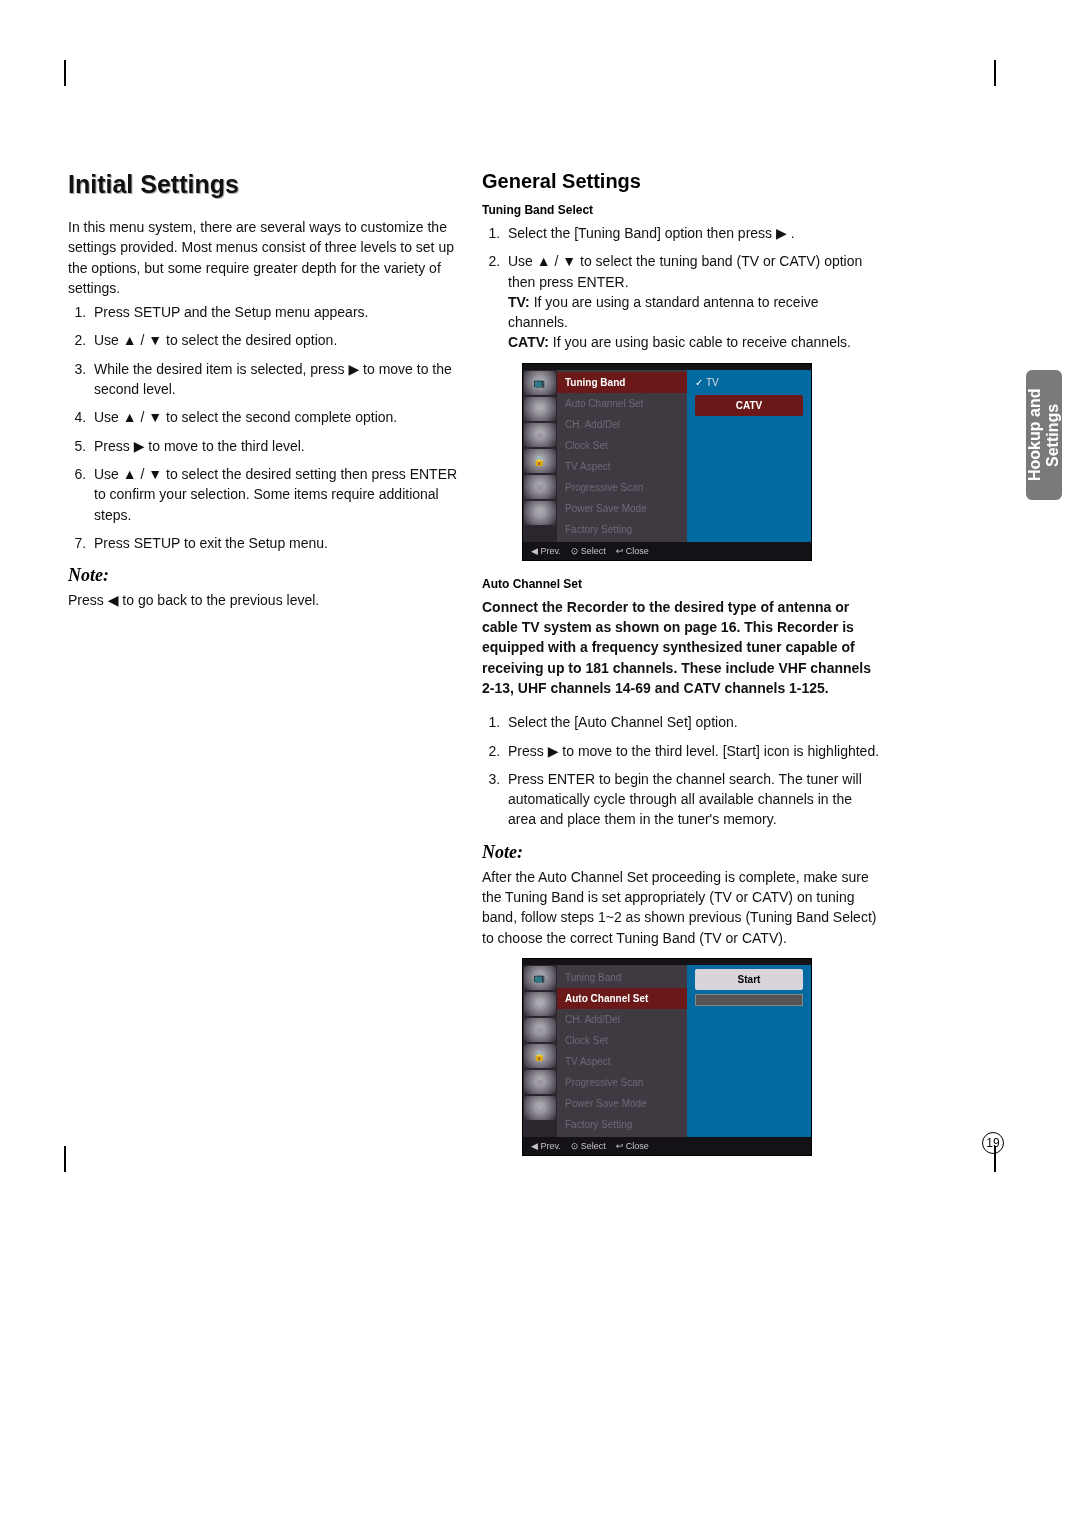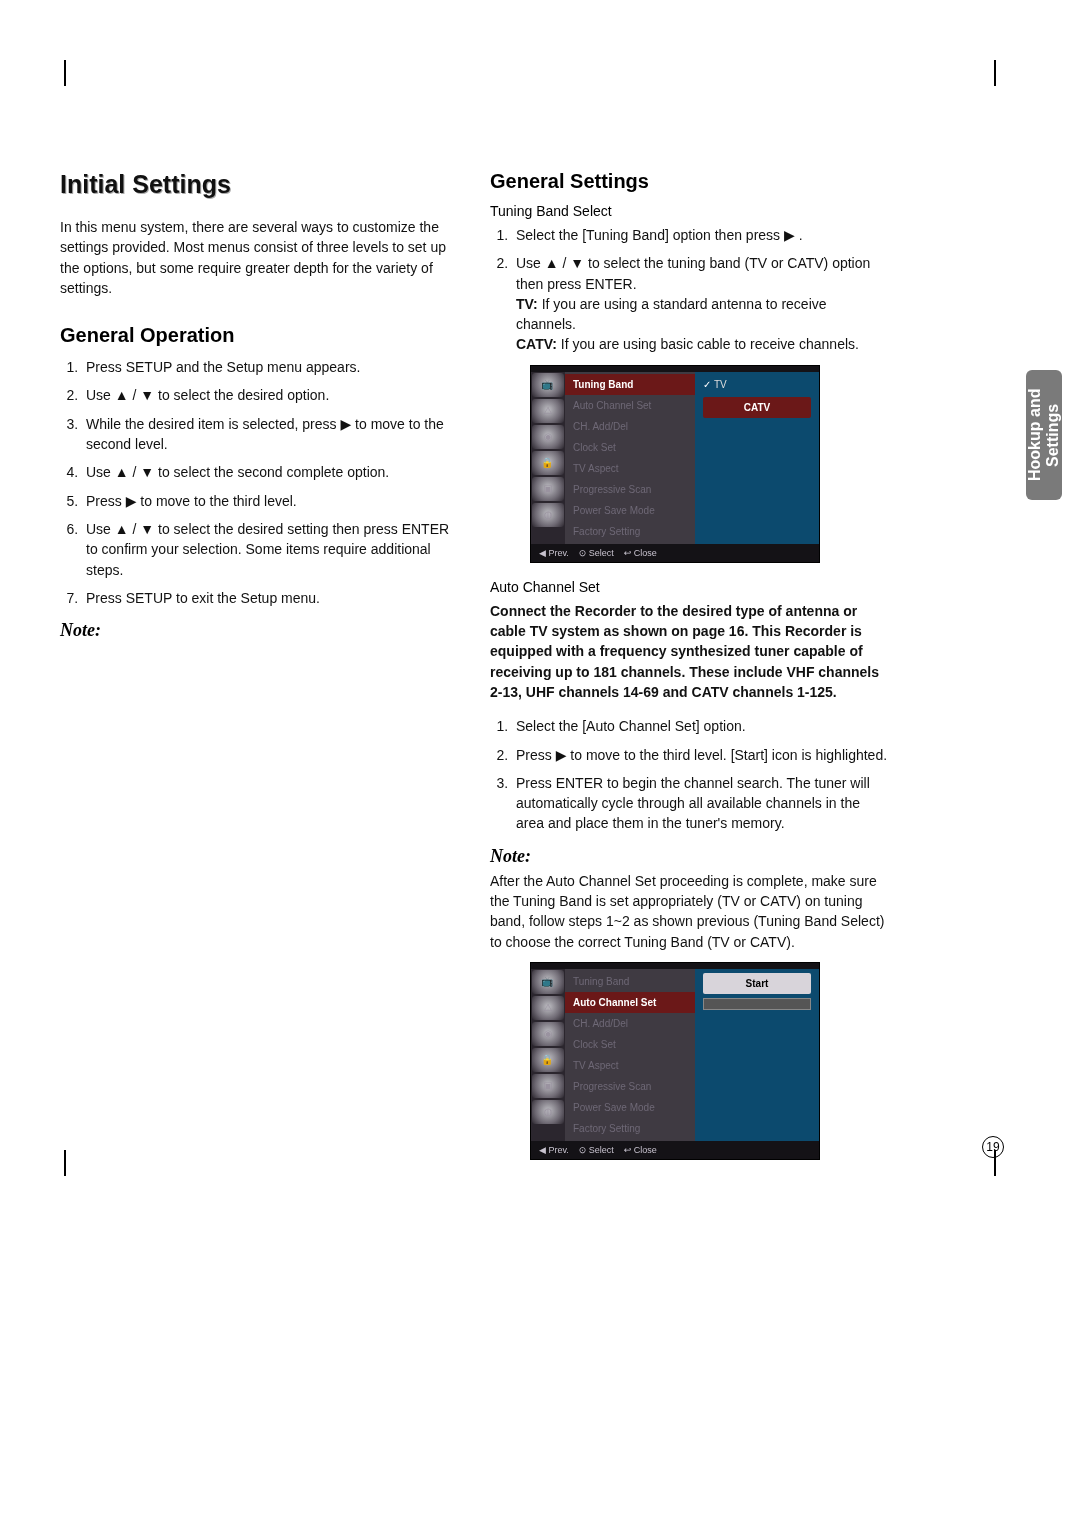--- a/index.html
+++ b/index.html
@@ -28,40 +28,41 @@
   .crop-tr { border:0;}
   .crop-tr::before { content:""; position:absolute; left:0; top:0; width:2px; height:26px; background:#000;}
   .crop-bl { border:0;}
   .crop-bl::before { content:""; position:absolute; right:0; top:0; width:2px; height:26px; background:#000;}
   .crop-br { border:0;}
   .crop-br::before { content:""; position:absolute; left:0; top:0; width:2px; height:26px; background:#000;}
 
   .content {
     margin-top: 100px;
     display: flex;
-    gap: 30px;
+    gap: 14px;
+    margin-left: 8px;
   }
   .col {
     width: 400px;
   }
   h1 {
     font-size: 25px;
     font-weight: bold;
     margin-bottom: 18px;
     color: #111;
     text-shadow: 1px 1px 0 #aaa;
   }
   h2 {
     font-size: 20px;
     font-weight: bold;
     margin: 26px 0 10px 0;
   }
   h3 {
-    font-size: 14px;
-    font-weight: normal;
+    font-size: 12px;
+    font-weight: bold;
     margin: 10px 0 6px 0;
   }
   .note-h {
     font-family: "Times New Roman", serif;
     font-style: italic;
     font-weight: bold;
     font-size: 18px;
     margin: 12px 0 4px 0;
   }
   p, li {
@@ -118,21 +119,21 @@
     display:flex; flex-direction:column;
   }
   .ui .icons div {
     height: 24px; display:flex; align-items:center; justify-content:center;
     background: radial-gradient(circle at 50% 45%, #bfbfc4 0%, #6e6973 60%, #2b262e 100%);
     margin:1px; border-radius:3px;
   }
   .ui .menu { width: 130px; padding:2px 0;}
   .ui .menu div { padding: 5px 8px; }
   .ui .menu .sel { background:#6b1818; color:#fff; font-weight:bold;}
-  .ui .opts { flex:1; background:#0c4a6e; padding:2px 0;}
+  .ui .opts { flex:1; background:#0369a1; padding:2px 0;}
   .ui .opts div { padding:5px 8px; color:#ddd;}
   .ui .opts .hl { background:#6b1818; color:#fff; font-weight:bold; text-align:center; margin:2px 8px; border-radius:2px;}
   .ui .bar { display:flex; justify-content:flex-start; gap:10px; background:#141216; color:#c8c3cf; padding:4px 8px; font-size:9px;}
   .ui .top { height:6px; background:#141216;}
   .ui .menu .dim { color:#6e6876;}
   .ui .opts .chk::before { content:"✓ "; color:#fff;}
 </style>
 </head>
 <body>
 
@@ -145,32 +146,32 @@
   <div class="side-tab">
     <span>Hookup and Settings</span>
   </div>
 
   <div class="content">
 
     <div class="col">
       <h1>Initial Settings</h1>
       <p>In this menu system, there are several ways to customize the settings provided. Most menus consist of three levels to set up the options, but some require greater depth for the variety of settings.</p>
 
-      <h2>General Operation</h2>
       <ol>
         <li>Press SETUP and the Setup menu appears.</li>
         <li>Use ▲ / ▼ to select the desired option.</li>
         <li>While the desired item is selected, press ▶ to move to the second level.</li>
         <li>Use ▲ / ▼ to select the second complete option.</li>
         <li>Press ▶ to move to the third level.</li>
         <li>Use ▲ / ▼ to select the desired setting then press ENTER to confirm your selection. Some items require additional steps.</li>
         <li>Press SETUP to exit the Setup menu.</li>
       </ol>
 
       <div class="note-h">Note:</div>
+      <p>Press ◀ to go back to the previous level.</p>
     </div>
 
     <div class="col">
       <h2 style="margin-top:0">General Settings</h2>
 
       <h3>Tuning Band Select</h3>
       <ol>
         <li>Select the [Tuning Band] option then press ▶ .</li>
         <li>
           <span>Use ▲ / ▼ to select the tuning band (TV or CATV) option then press ENTER.</span><br>

